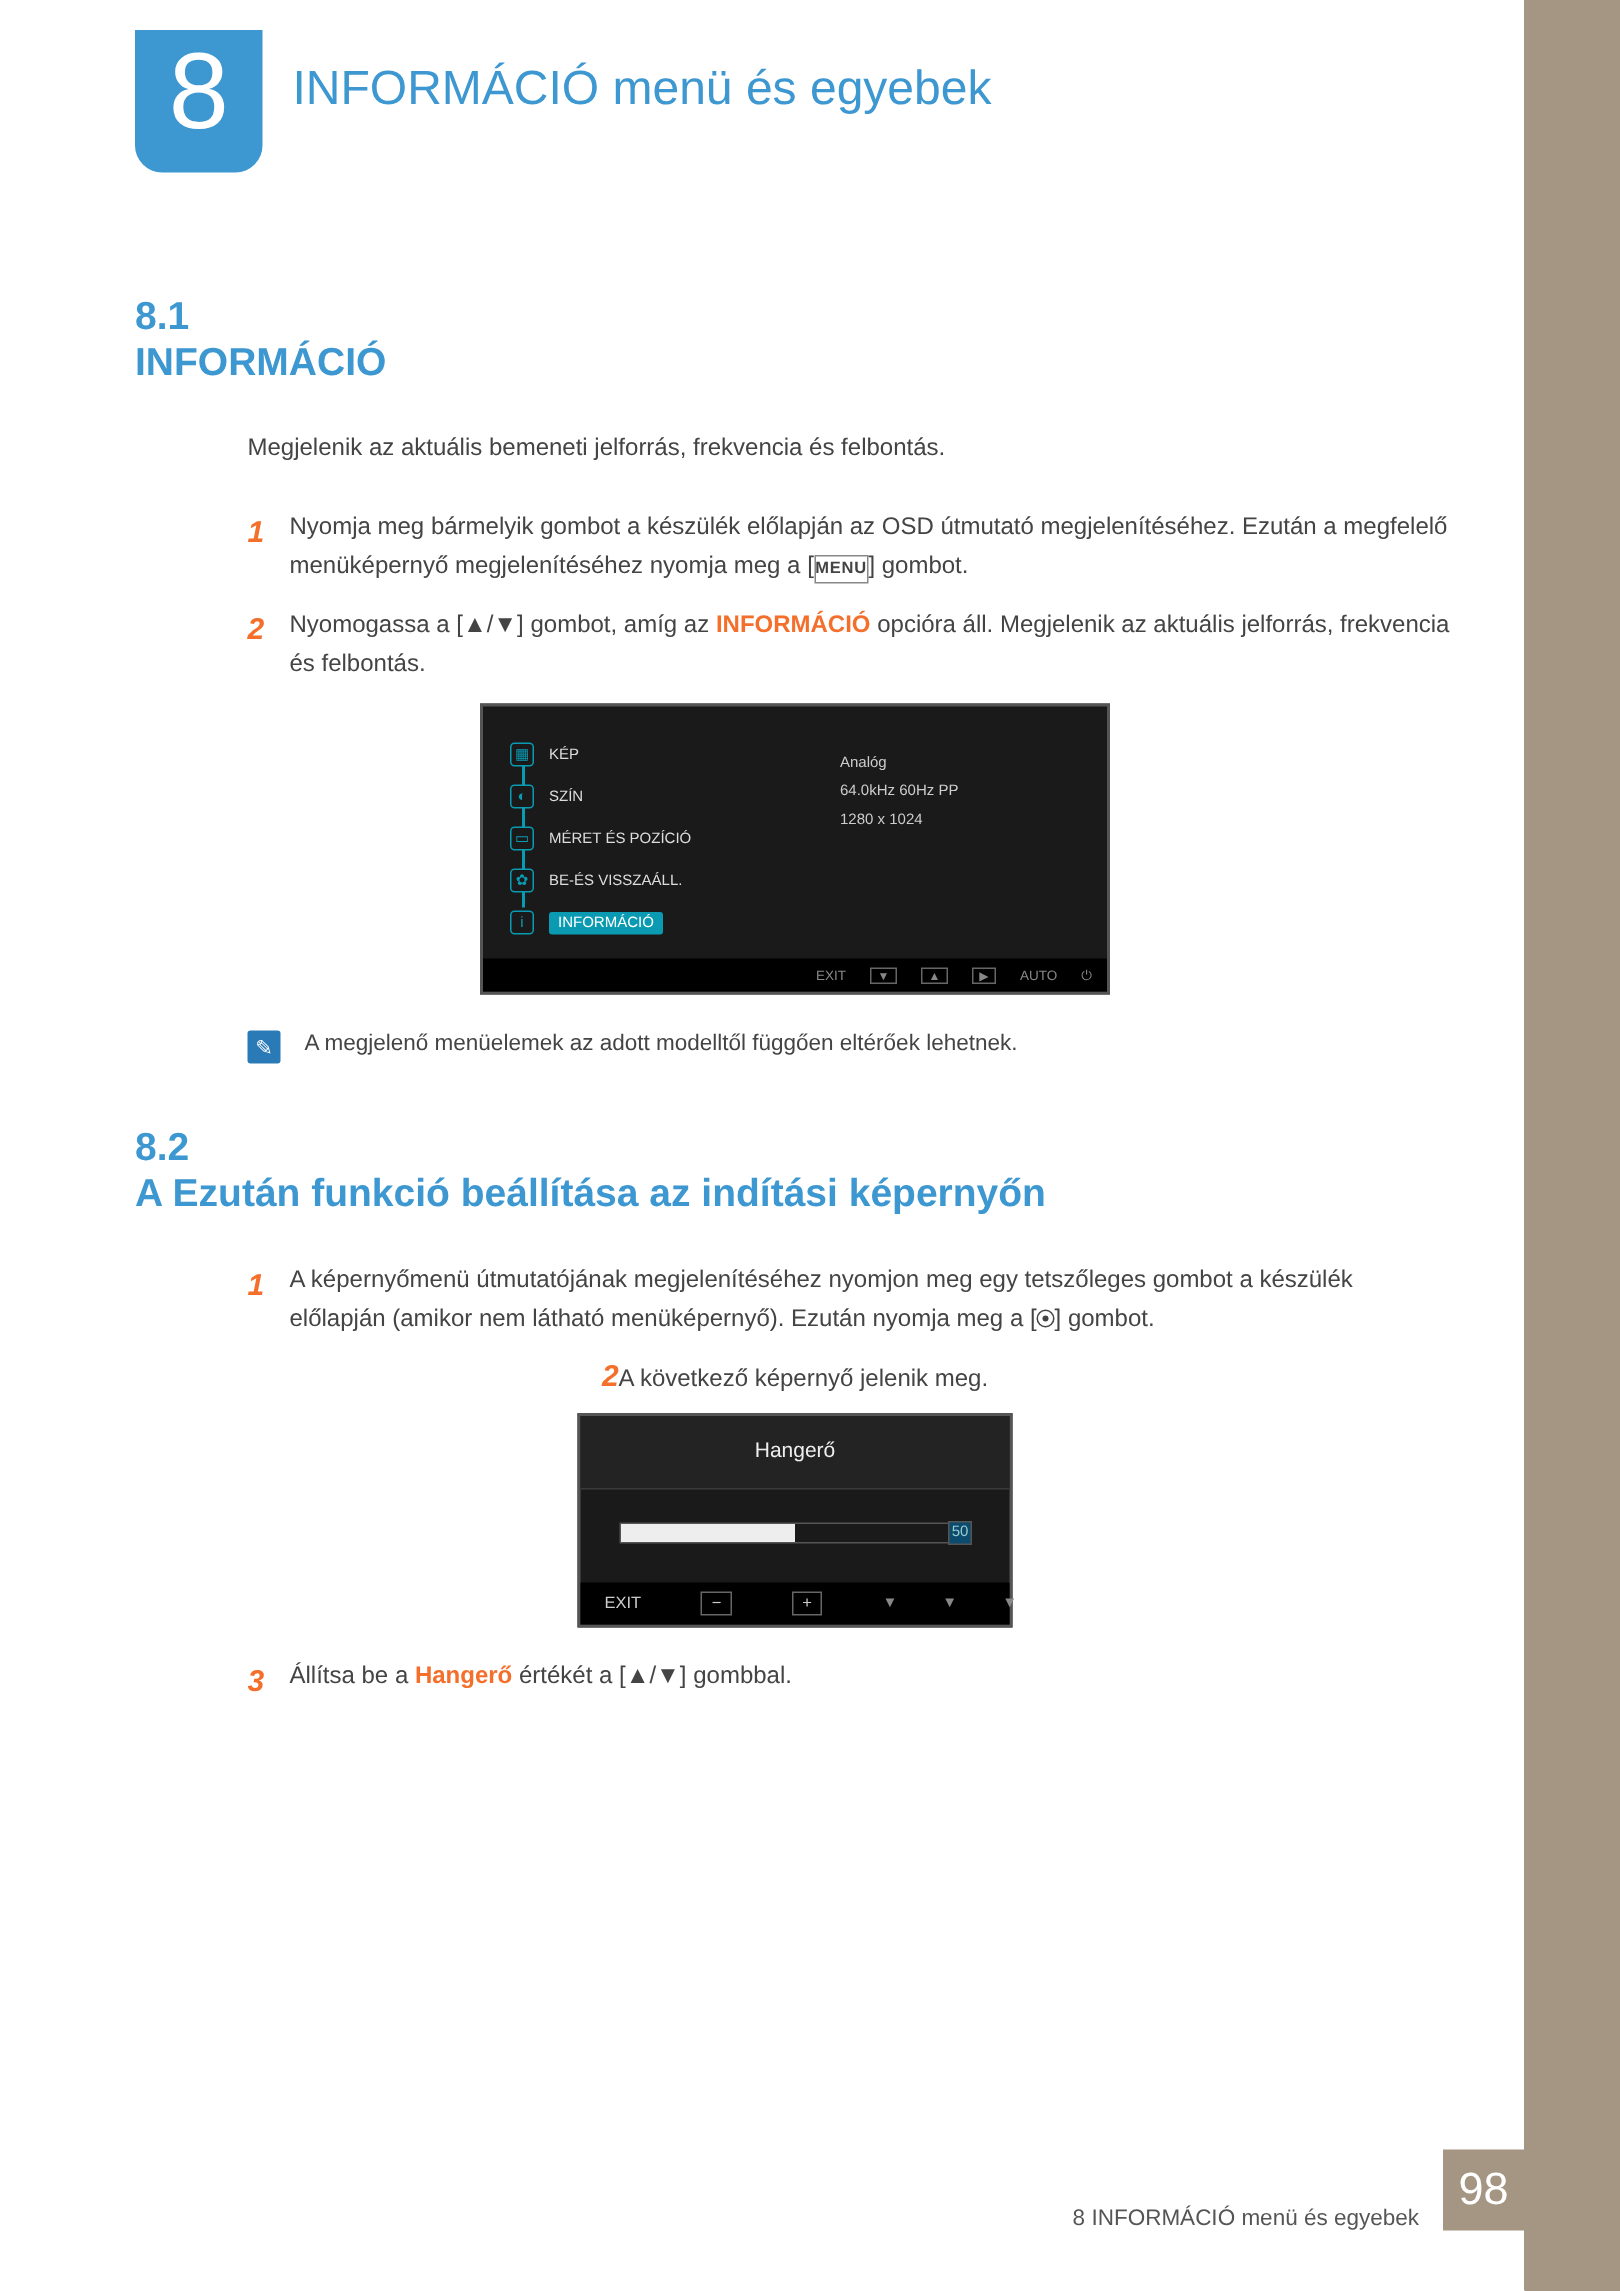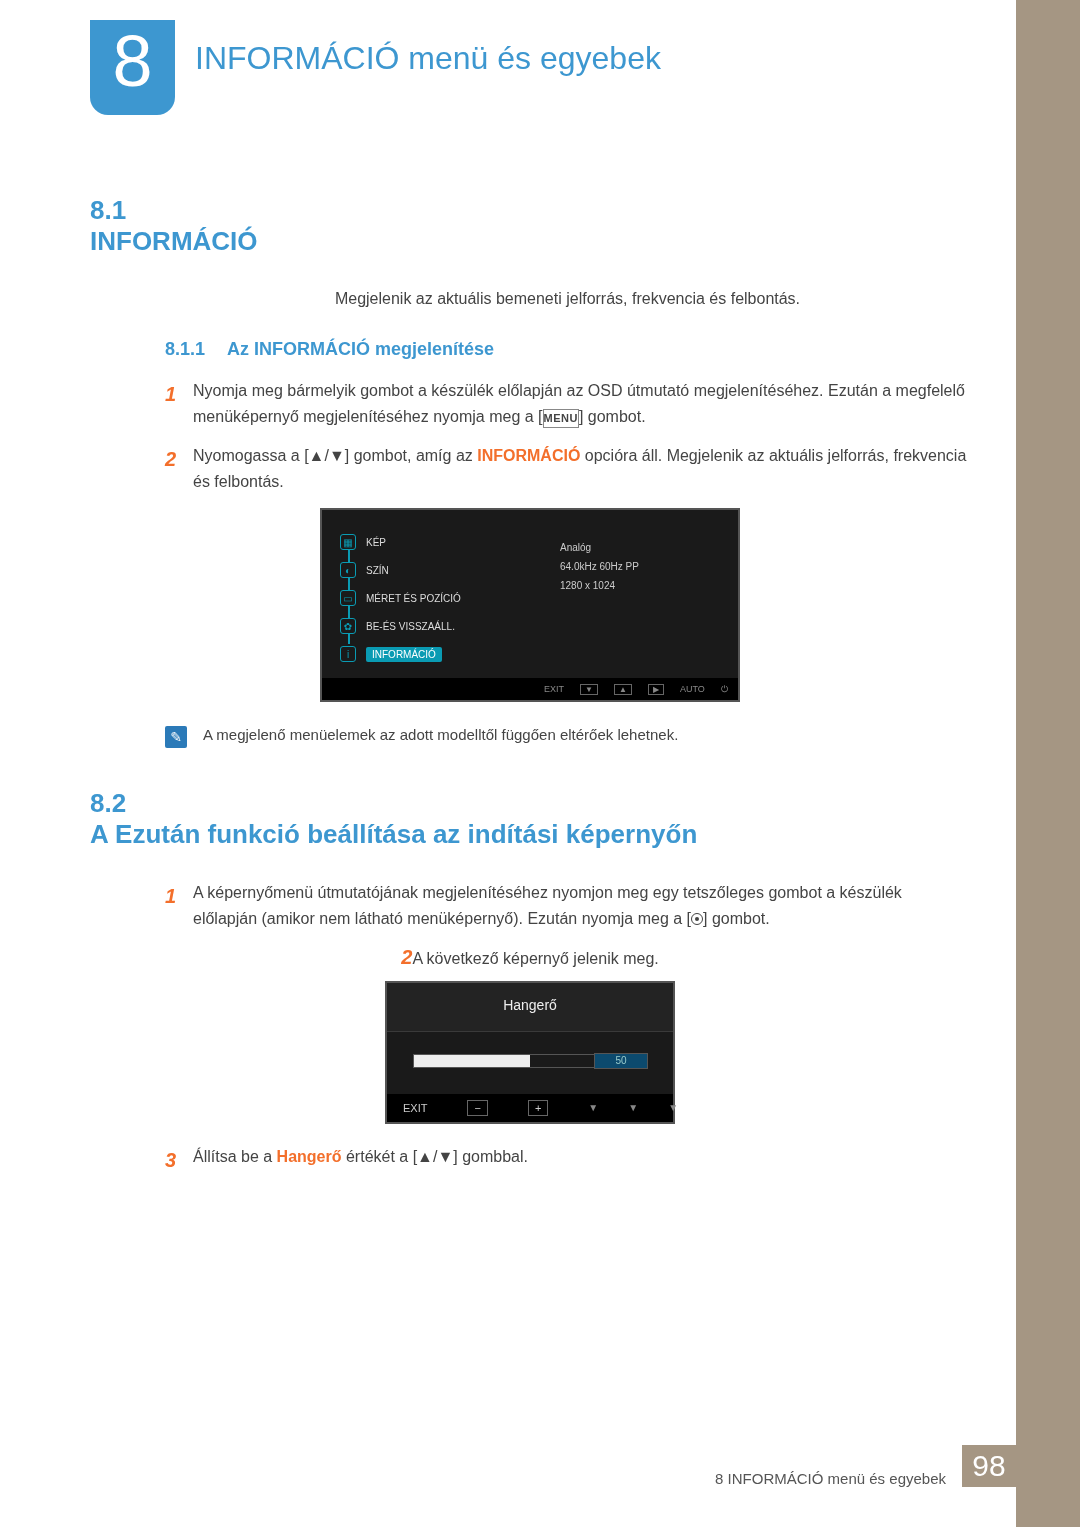--- a/index.html
+++ b/index.html
@@ -10,21 +10,21 @@
   .side-stripe { position:absolute; top:0; right:0; width:64px; height:1527px; background:#a59683; }
   .chapter-badge { position:absolute; top:20px; left:90px; width:85px; height:95px; background:#3d97d0; border-radius:0 0 18px 18px; color:#fff; font-size:72px; font-weight:300; text-align:center; line-height:1.15; }
   .chapter-title { position:absolute; top:40px; left:195px; font-size:32px; color:#3d97d0; font-weight:400; }
 
   .content { position:absolute; top:180px; left:90px; right:110px; }
 
   .sec-row { display:flex; margin-top:15px; margin-bottom:30px;flex-direction:column; }
   .sec-num { width:75px; font-size:26px; color:#3d97d0; font-weight:bold; flex-shrink:0; }
   .sec-title { font-size:26px; color:#3d97d0; font-weight:bold; }
 
-  .para { margin-left:75px; font-size:16px; color:#444; line-height:1.5; margin-bottom:28px;text-align:center; }
+  .para { margin-left:75px; font-size:16px; color:#444; line-height:1.5; margin-bottom:28px; }
 
   .subsec-row { margin-left:75px; display:flex; margin-bottom:18px; }
   .subsec-num { width:62px; color:#3d97d0; font-weight:bold; font-size:18px; }
   .subsec-title { color:#3d97d0; font-weight:bold; font-size:18px; }
 
   .step { display:flex; margin-left:75px; margin-bottom:14px; font-size:16px; color:#444; line-height:1.6; }
   .step-num { width:28px; color:#f36f2b; font-size:20px; font-style:italic; font-weight:bold; flex-shrink:0; }
   .step-text { flex:1; }
   .menu-key { display:inline-block; border:1px solid #888; padding:0 0; font-size:11px; font-family: Arial; font-weight:bold; letter-spacing:0.5px; }
   .arrow-key { display:inline-block; }
@@ -52,52 +52,48 @@
 
   
   .osd2-wrap { text-align:center; margin-bottom:20px; }
   .step2-lead { font-size:16px; color:#444; margin-bottom:12px; }
   .step2-lead .step-num-inline { color:#f36f2b; font-size:20px; font-style:italic; font-weight:bold; }
   .osd2 { width:290px; margin:0 auto; background:#1a1a1a; border:2px solid #555; }
   .osd2-title { text-align:center; color:#eee; font-size:14px; padding:14px 0 18px; background:#232323; border-bottom:1px solid #3a3a3a; }
   .osd2-slider-area { padding:22px 26px 26px; }
   .slider-track { height:14px; border:1px solid #555; position:relative; background:#1a1a1a; }
   .slider-fill { height:100%; width:50%; background:#eee; }
-  .slider-val { position:absolute; right:-2px; top:-2px; bottom:-2px; width:54px; background:#0c4a6e; color:#9cc; font-size:10px; display:flex; align-items:center; justify-content:center; border:1px solid #555; }
+  .slider-val { position:absolute; right:-2px; top:-2px; bottom:-2px; width:16px; background:#0c4a6e; color:#9cc; font-size:10px; display:flex; align-items:center; justify-content:center; border:1px solid #555; }
   .osd2-footer { height:28px; background:#000; display:flex; align-items:center; color:#ccc; font-size:11px; padding:0 16px; gap:40px; }
   .osd2-footer .k { border:1px solid #666; padding:0 6px; font-size:11px; line-height:14px; }
   .osd2-footer .arrows { margin-left:auto; display:flex; gap:30px; color:#888; font-size:10px; }
 
   
   .page-footer { position:absolute; bottom:40px; right:64px; display:flex; align-items:flex-end; }
   .footer-text { font-size:15px; color:#555; padding-right:16px; }
-  .footer-num { width:54px; height:42px; background:#a59683; color:#fff; font-size:30px; display:flex; align-items:center; justify-content:center; }
+  .footer-num { width:54px; height:54px; background:#a59683; color:#fff; font-size:30px; display:flex; align-items:center; justify-content:center; }
 </style>
 </head>
 <body>
 
 <div class="page">
   <div class="side-stripe"></div>
 
   <div class="chapter-badge">8</div>
   <div class="chapter-title">INFORMÁCIÓ menü és egyebek</div>
 
   <div class="content">
 
     <div class="sec-row">
       <div class="sec-num">8.1</div>
       <div class="sec-title">INFORMÁCIÓ</div>
     </div>
 
     <div class="para">Megjelenik az aktuális bemeneti jelforrás, frekvencia és felbontás.</div>
 
-    <div class="subsec-row">
-      <div class="subsec-num">8.1.1</div>
-      <div class="subsec-title">Az INFORMÁCIÓ megjelenítése</div>
-    </div>
 
     <div class="step">
       <div class="step-num">1</div>
       <div class="step-text">
         <span>Nyomja meg bármelyik gombot a készülék előlapján az OSD útmutató megjelenítéséhez. Ezután a megfelelő menüképernyő megjelenítéséhez nyomja meg a [</span><span class="menu-key">MENU</span><span>] gombot.</span>
       </div>
     </div>
 
     <div class="step">
       <div class="step-num">2</div>

